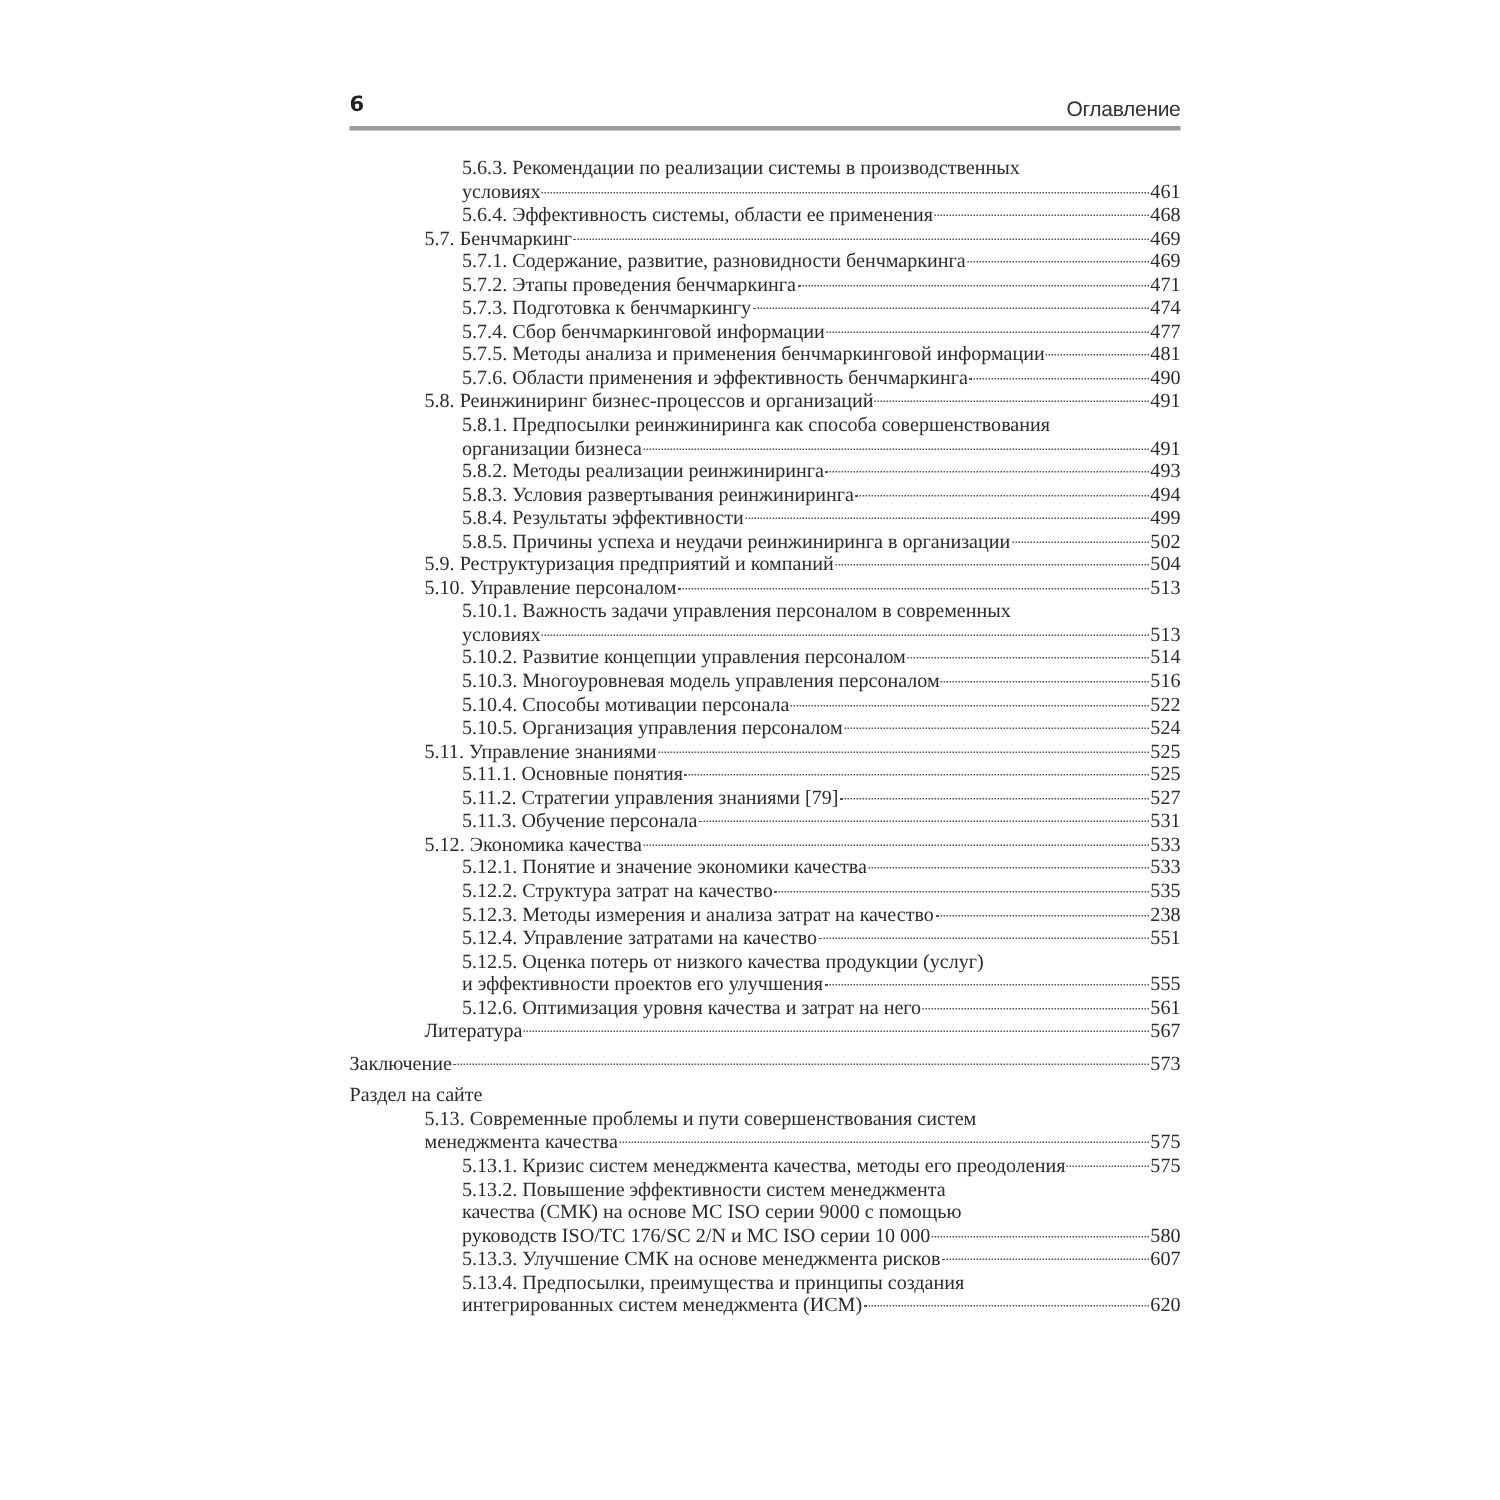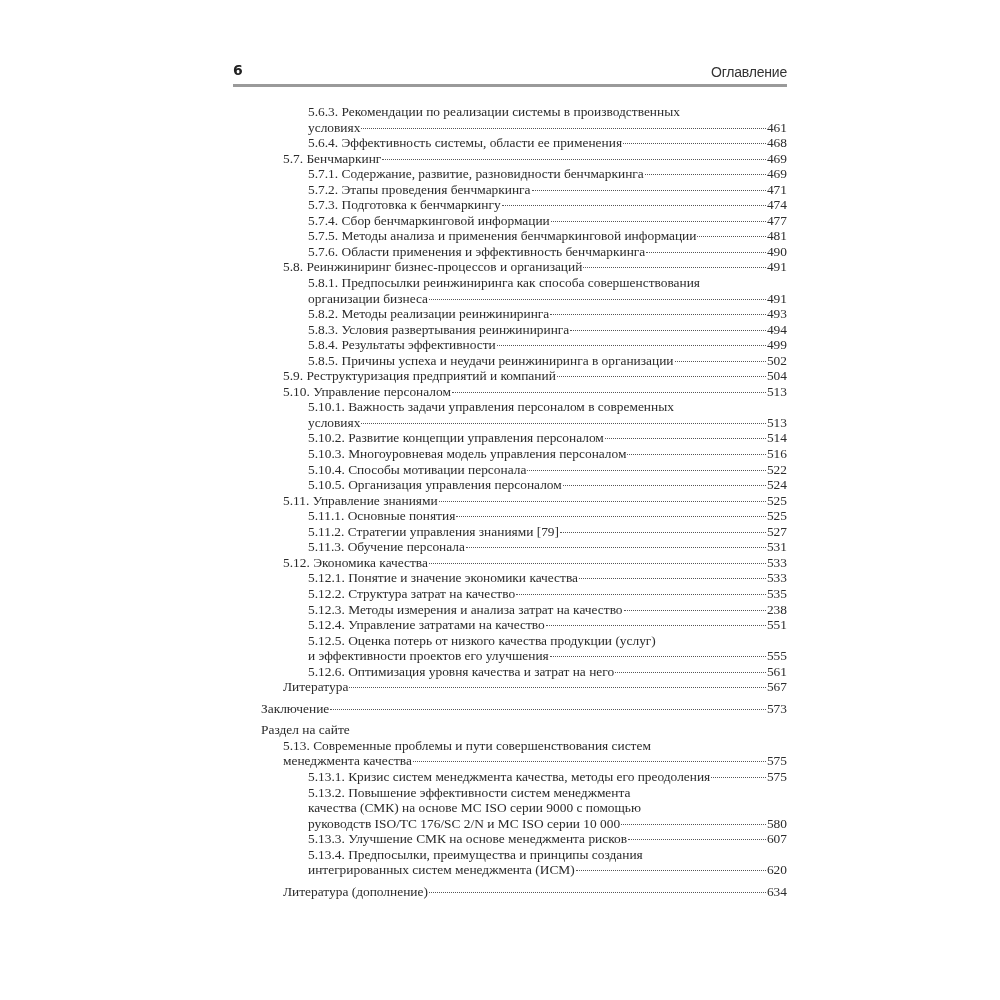--- a/index.html
+++ b/index.html
@@ -18,21 +18,21 @@
     font-family: "Liberation Sans", sans-serif; font-size: 14px; color: #333;
     letter-spacing: -0.2px;
     margin-left: 16px;
   }
   .toc {
     position: absolute; left: 233px; top: 104px; width: 554px;
     font-family: Liberation Serif, serif; font-size: 13.4px; color: #2b2b2b;
     line-height: 15.55px;
   }
   .entry { position: relative; }
-  .entry.l0 { padding-left: 0; margin-left: 28px; }
+  .entry.l0 { padding-left: 0; }
   .entry.l1 { padding-left: 50px; }
   .entry.l2 { padding-left: 75px; }
   .entry.gap { margin-top: 6px; }
   .line { display: flex; align-items: baseline; white-space: nowrap; }
   .line .txt { flex: 0 0 auto; text-align: right; }
   .line .dots {
     flex: 1 1 auto; overflow: hidden; margin: 0 1px;
     border-bottom: 1px dotted #555; height: 0; position: relative; top: -3px;
   }
   .line .pg { flex: 0 0 auto; }
@@ -331,21 +331,14 @@
         </div>
       </div>
       <div class="entry l2">
         <div class="first-line">5.13.4. Предпосылки, преимущества и принципы создания</div>
         <div class="line">
           <span class="txt">интегрированных систем менеджмента (ИСМ)</span>
           <span class="dots"></span>
           <span class="pg">620</span>
         </div>
       </div>
-      <div class="entry l1 gap">
-        <div class="line">
-          <span class="txt">Литература (дополнение)</span>
-          <span class="dots"></span>
-          <span class="pg">634</span>
-        </div>
-      </div>
     </div>
 </div>
 
 </body></html>

